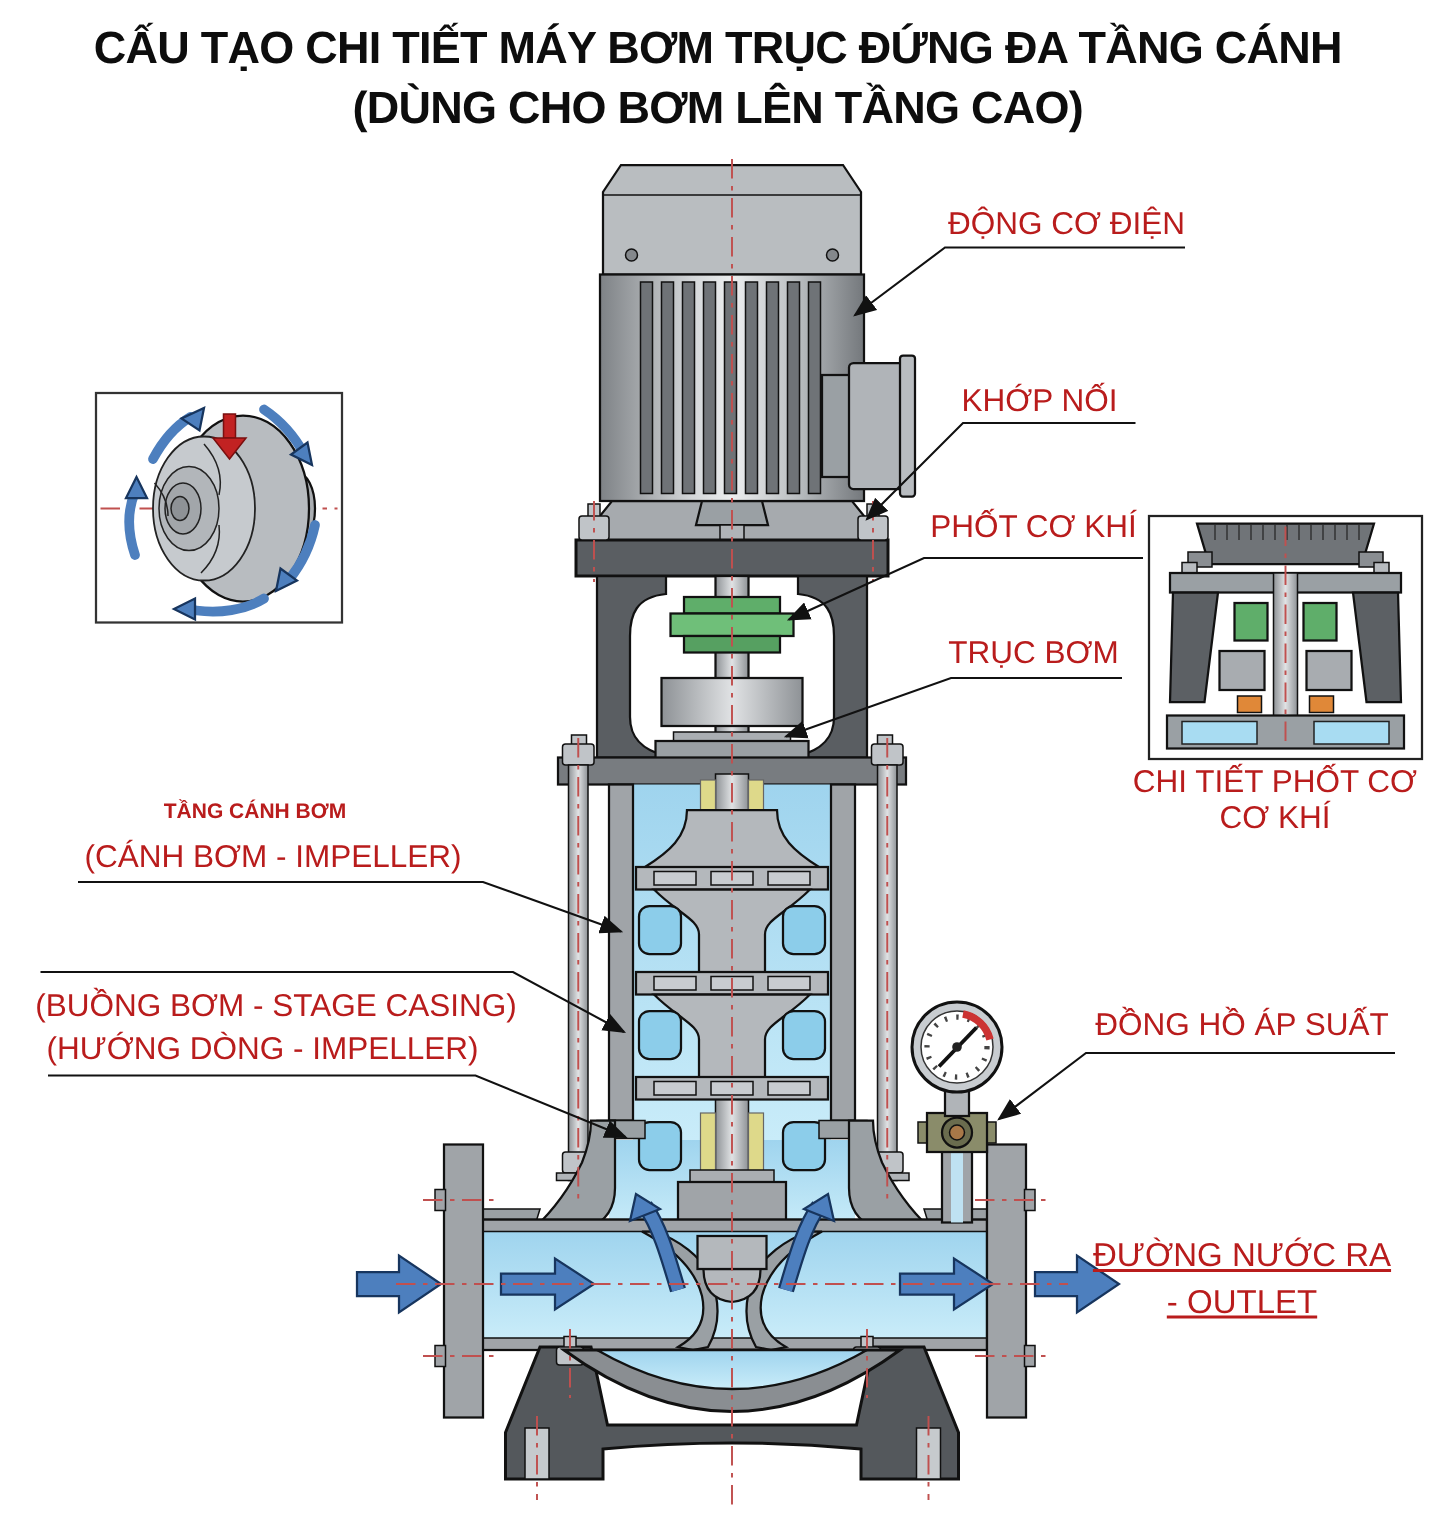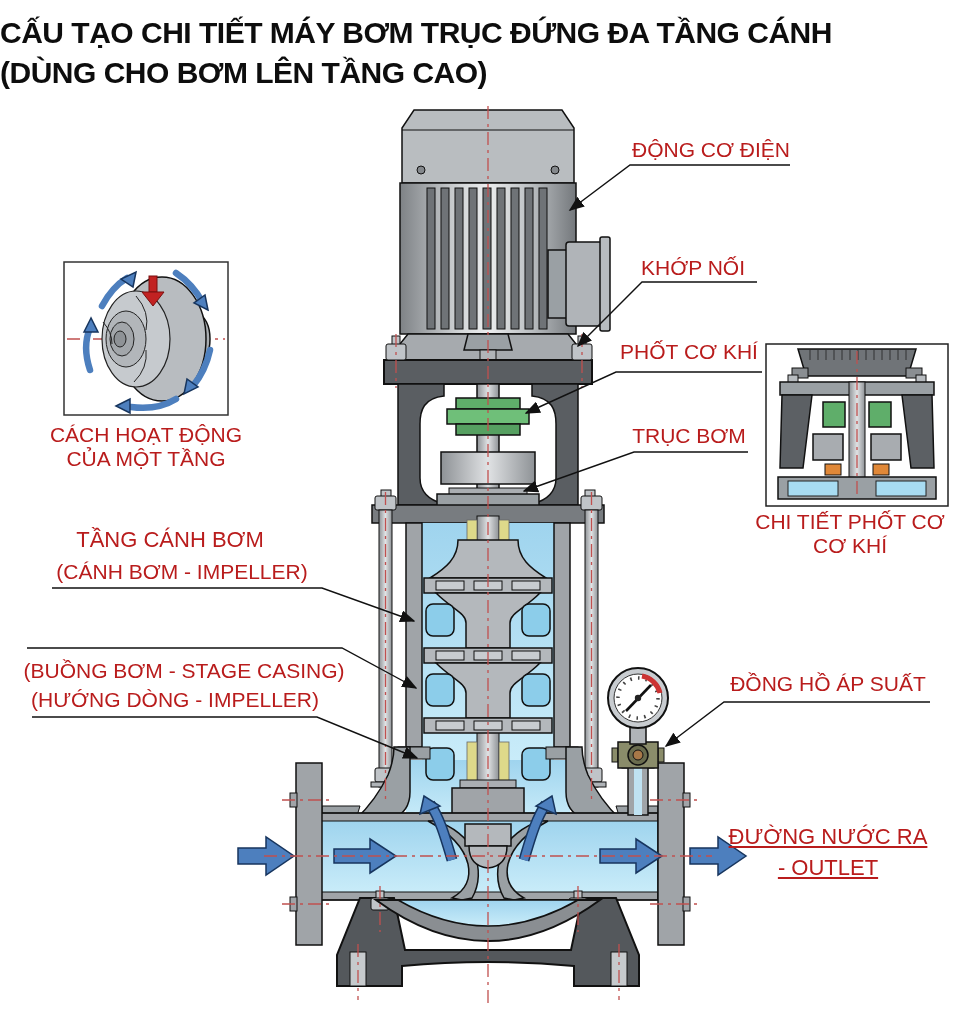--- a/index.html
+++ b/index.html
@@ -1,24 +1,24 @@
 <!DOCTYPE html>
 <html><head>
 <meta charset="utf-8">
 <style>
   html,body{margin:0;padding:0;background:#fff;}
   #canvas{position:relative;width:957px;height:1024px;background:#fff;overflow:hidden;
           font-family:"Liberation Sans","DejaVu Sans",sans-serif;color:#111;}
   #art{position:absolute;left:0;top:0;}
   .lbl{position:absolute;font-size:21px;line-height:24px;text-align:center;white-space:nowrap;color:#b91c1c;}
   .lbl .ln{display:block;}
-  .title{position:absolute;left:0;width:957px;text-align:left;font-weight:700;
+  .title{position:absolute;left:0;width:957px;text-align:center;font-weight:700;
          font-size:30px;letter-spacing:-0.5px;color:#0d0d0d;}
   .big{font-size:22px;line-height:31px;}
-  .bold{font-weight:400;font-size:22px;}
+  .bold{font-weight:700;font-size:14px;}
   .ol{stroke:#111;stroke-width:1.5;}
   .thin{stroke:#111;stroke-width:1;}
   .leader{stroke:#111;stroke-width:1.4;fill:none;}
   .red{stroke:#c0504f;stroke-width:1.3;fill:none;stroke-dasharray:13 5 3 5;}
   .barrow{fill:#4d7fbe;stroke:#17355e;stroke-width:1.5;}
   .bcurve{stroke:#4d7fbe;stroke-width:8;fill:none;}
   .bcurveo{stroke:#17355e;stroke-width:11;fill:none;}
 </style>
 </head>
 <body>
@@ -338,22 +338,18 @@
 <div class="lbl bold" style="left:70px;top:528px;width:200px;">TẦNG CÁNH BƠM</div>
 <div class="lbl" style="left:40px;top:560px;width:284px;">(CÁNH BƠM - IMPELLER)</div>
 <div class="lbl" style="left:22px;top:624px;width:324px;margin-top:35px;">(BUỒNG BƠM - STAGE CASING)</div>
 <div class="lbl" style="left:28px;top:688px;width:294px;">(HƯỚNG DÒNG - IMPELLER)</div>
 
 <div class="lbl big" style="left:728px;top:821px;width:200px;text-decoration:underline;">
   <span class="ln">ĐƯỜNG NƯỚC RA</span>
   <span class="ln">- OUTLET</span>
 </div>
 
-<div class="lbl" style="left:48px;top:423px;width:196px;">
-  <span class="ln">CÁCH HOẠT ĐỘNG</span>
-  <span class="ln">CỦA MỘT TẦNG</span>
-</div>
 <div class="lbl" style="left:752px;top:510px;width:196px;">
   <span class="ln">CHI TIẾT PHỐT CƠ</span>
   <span class="ln">CƠ KHÍ</span>
 </div>
 
 </div>
 
 </body></html>

